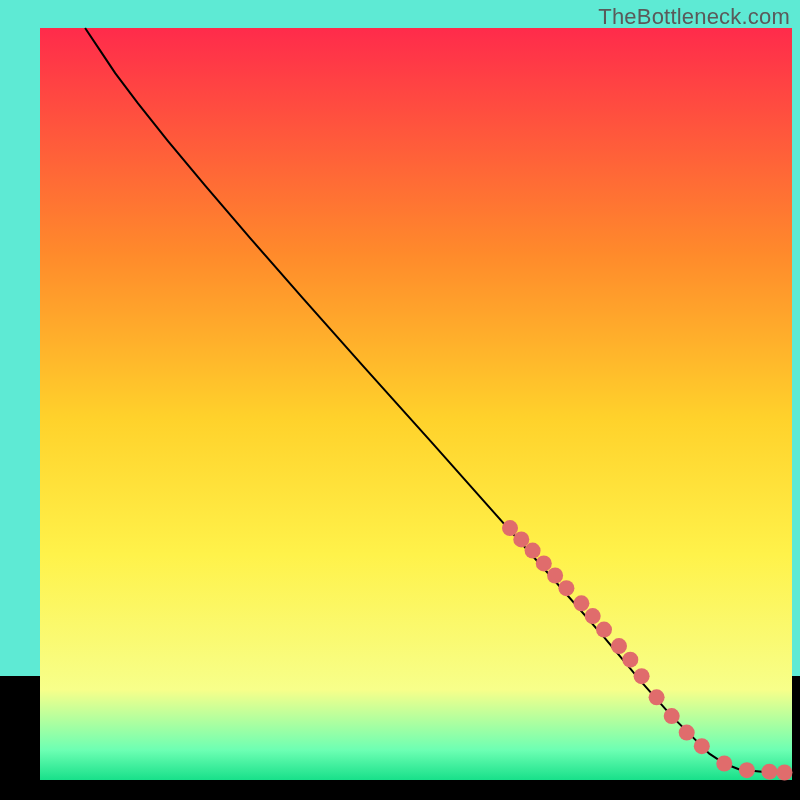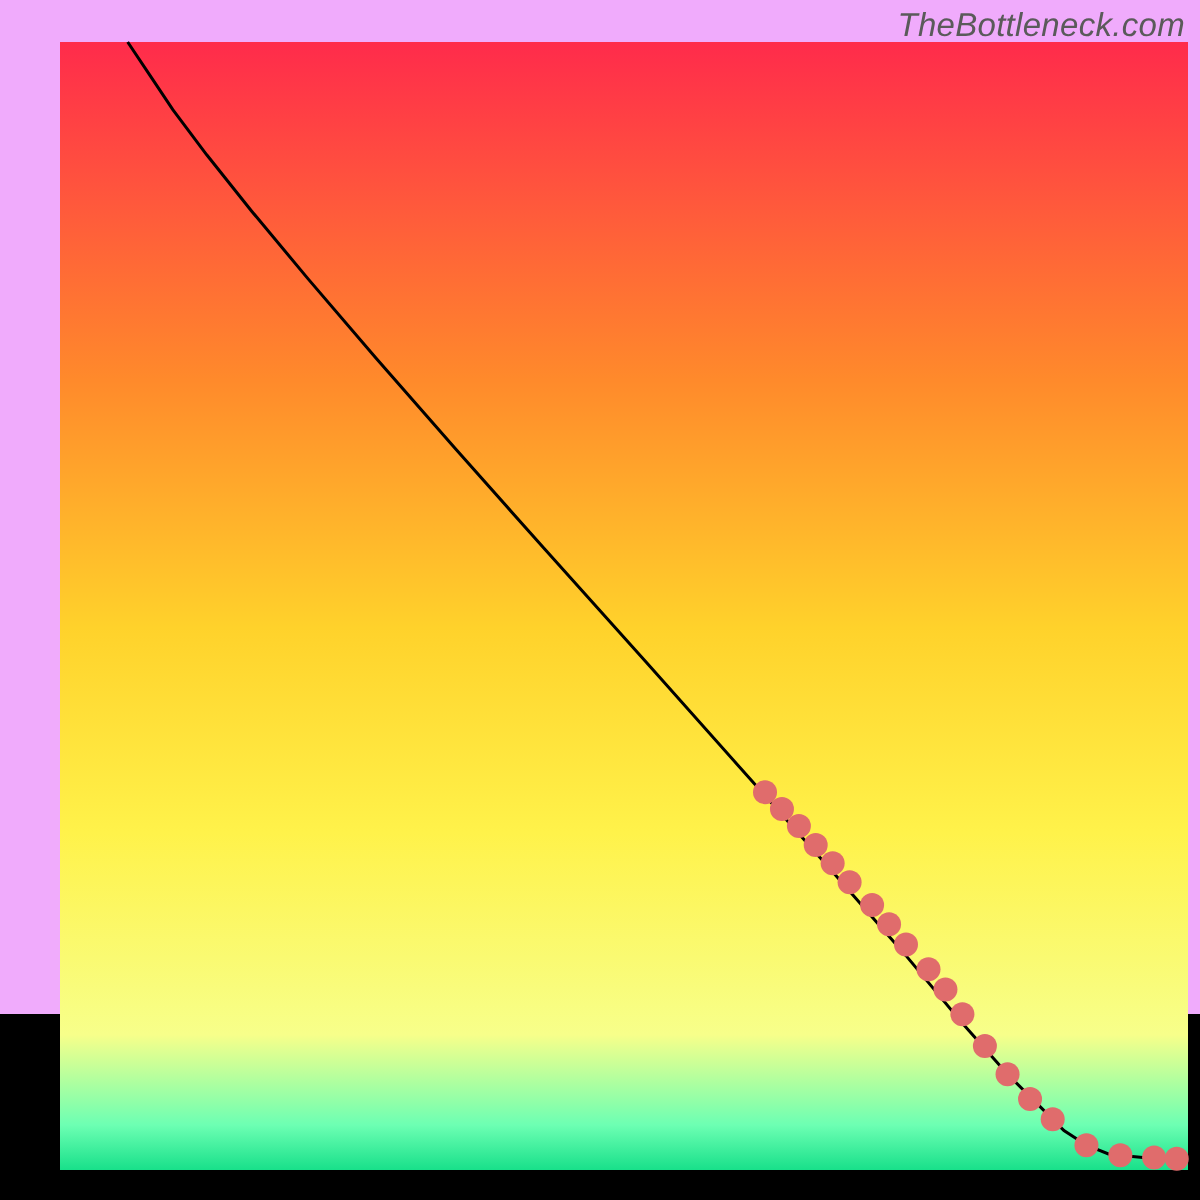--- a/index.html
+++ b/index.html
@@ -9,22 +9,21 @@
     height: 800px;
     background: #000;
     overflow: hidden;
   }
   .frame {
     position: absolute;
     left: 0;
     top: 0;
     width: 800px;
     height: 676px;
-    background: #f0abfc;
-    font-style: italic;
+    background: #5eead4;
   }
   .watermark {
     position: absolute;
     top: 4px;
     right: 10px;
     font-family: Arial, Helvetica, sans-serif;
     font-size: 22px;
     color: #5a5a5a;
     font-weight: 400;
     letter-spacing: 0.2px;

